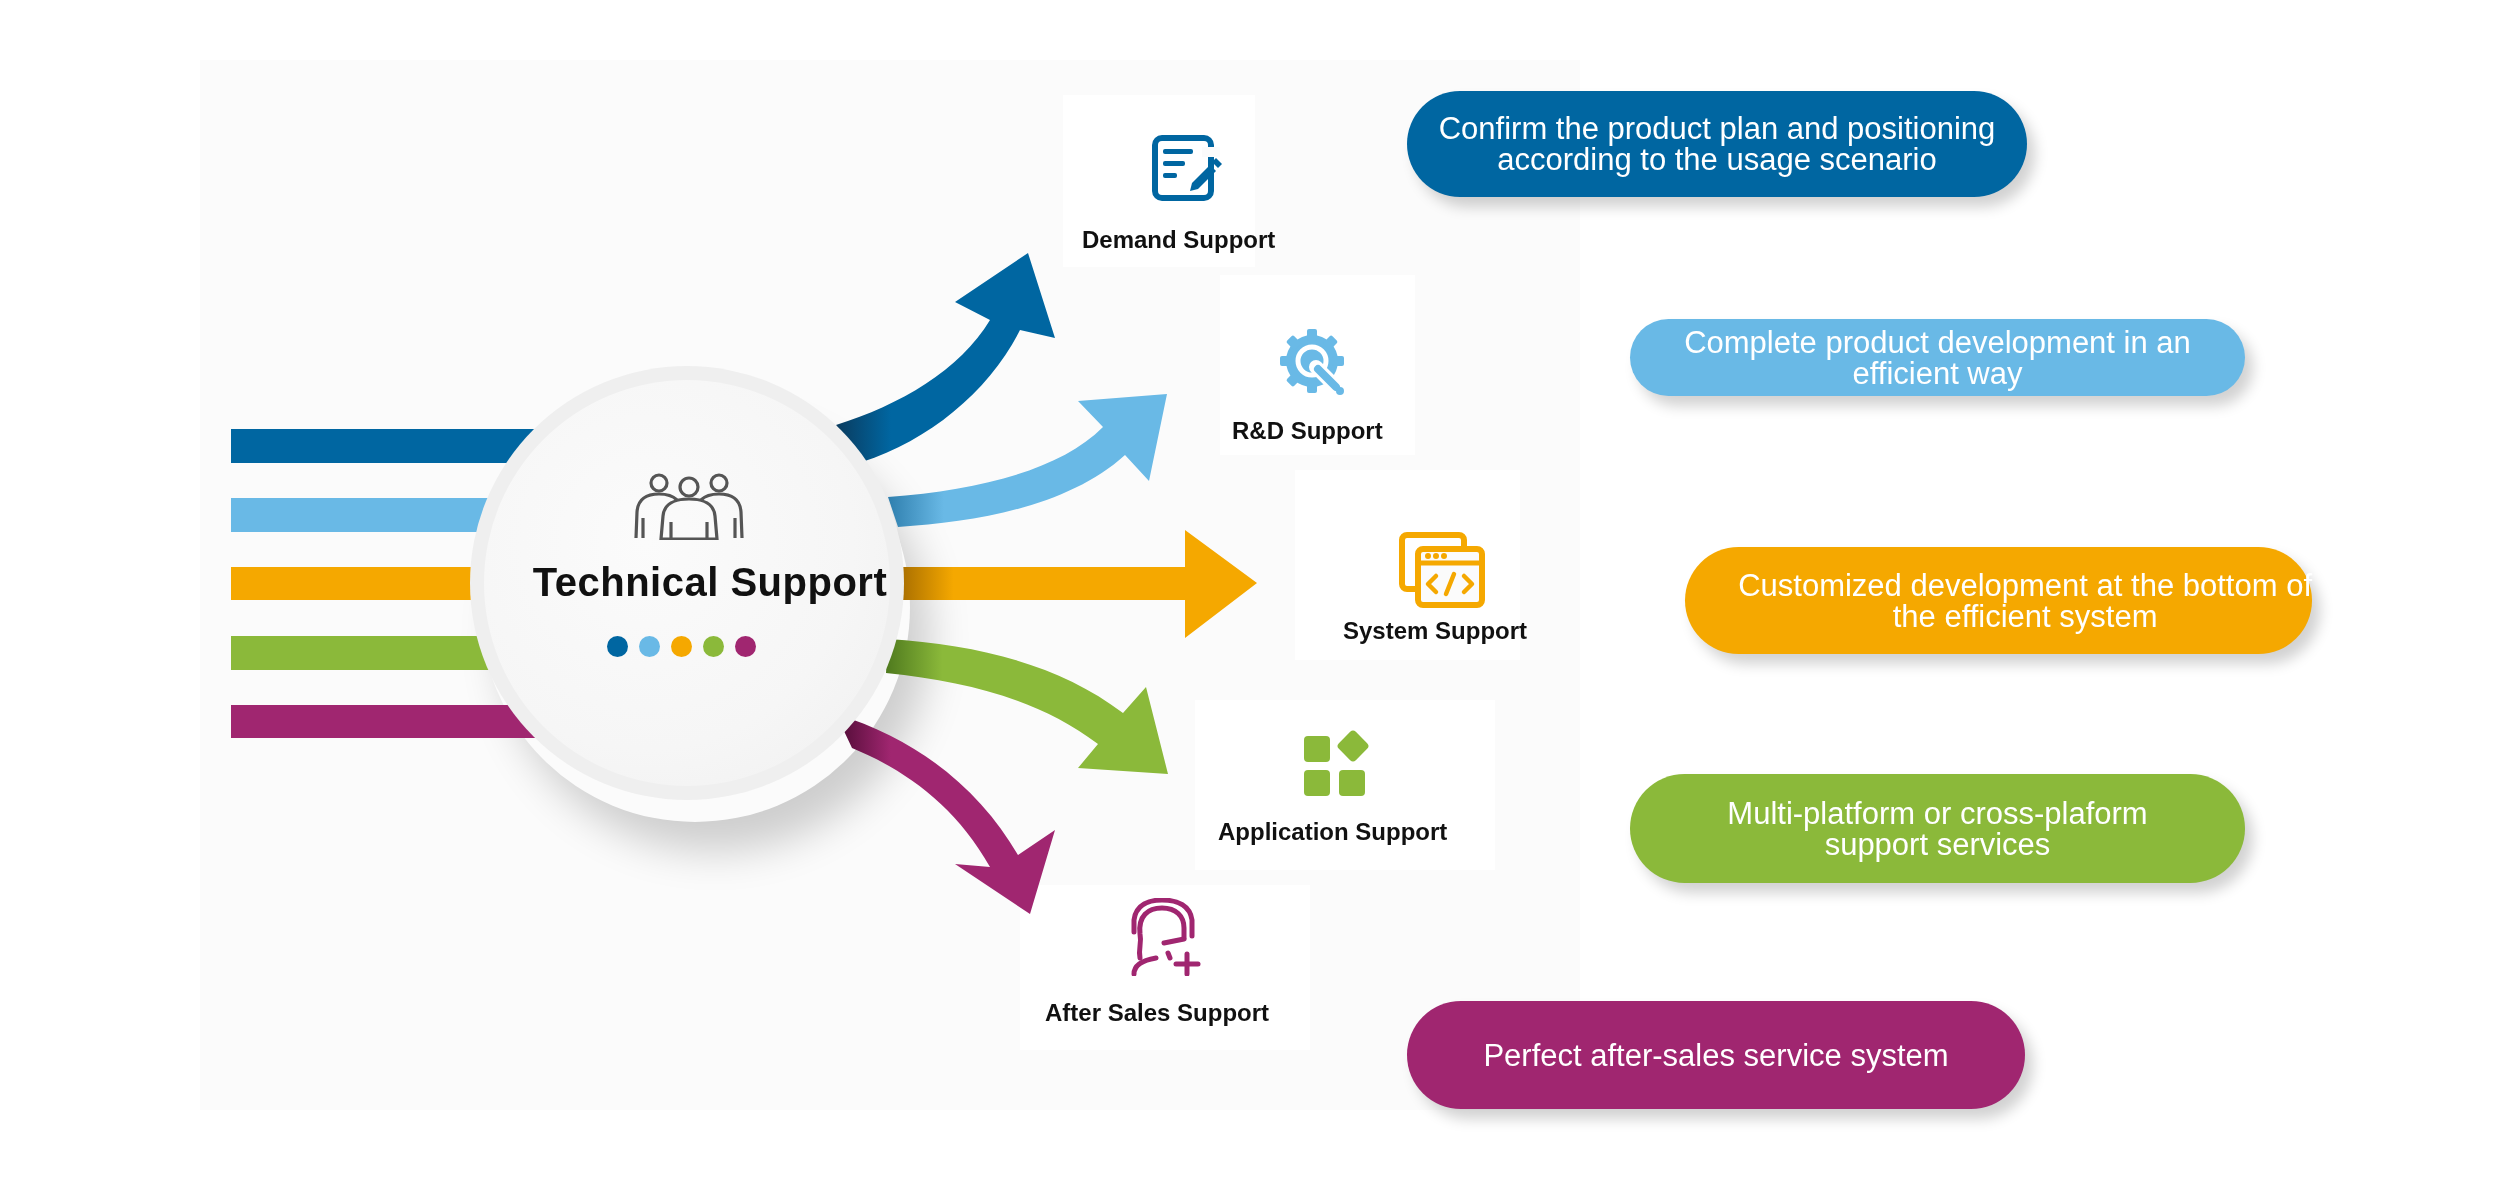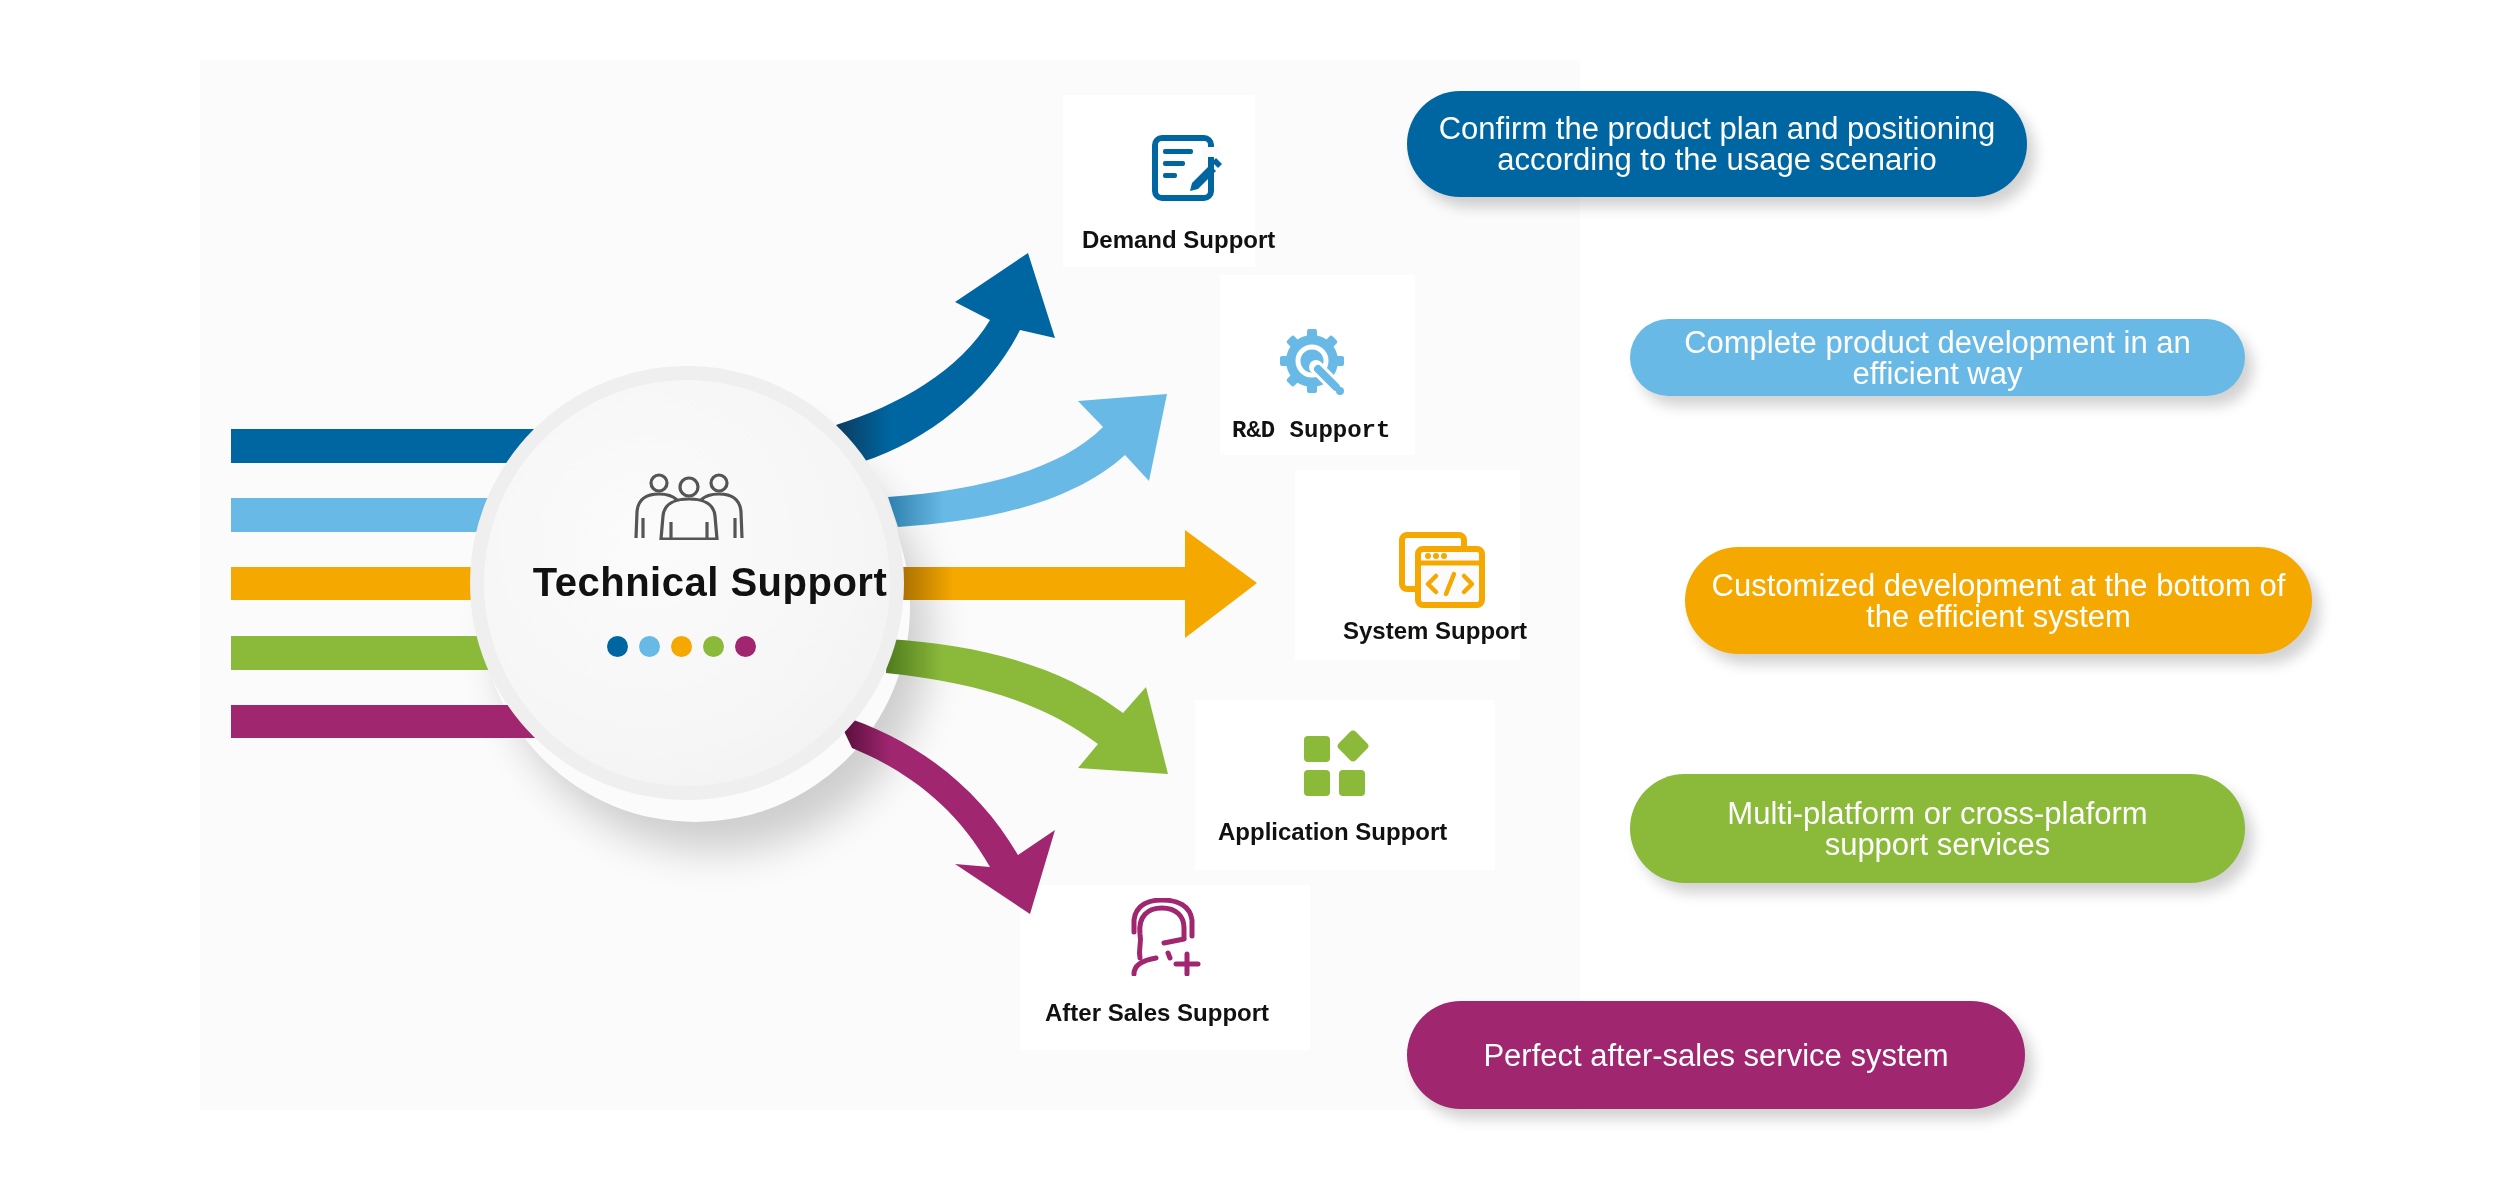--- a/index.html
+++ b/index.html
@@ -158,21 +158,21 @@
     <rect x="29" y="2" width="10" height="12" rx="2" transform="rotate(45 34 34)"></rect>
     <rect x="29" y="2" width="10" height="12" rx="2" transform="rotate(-45 34 34)"></rect>
     <rect x="29" y="54" width="10" height="12" rx="2" transform="rotate(45 34 34)"></rect>
     <rect x="29" y="54" width="10" height="12" rx="2" transform="rotate(-45 34 34)"></rect>
   </g>
   <circle cx="34" cy="34" r="14" fill="none" stroke="#ffffff" stroke-width="5"></circle>
   <path d="M 38 40 L 58 60" stroke="#ffffff" stroke-width="14" stroke-linecap="round"></path>
   <path d="M 40 42 L 58 60" stroke="#69b9e6" stroke-width="8" stroke-linecap="round"></path>
   <circle cx="62" cy="64" r="4" fill="#69b9e6"></circle>
 </svg>
-<div class="node-label" style="left:1232px;top:417px;font-family:Liberation Mono, monospace;">R&amp;D Support</div>
+<div class="node-label" style="left:1232px;top:417px;">R&amp;D Support</div>
 
 <svg class="node-icon" style="left:1398px;top:532px;width:88px;height:76px;" viewBox="0 0 88 76">
   <rect x="4" y="3" width="62" height="54" rx="5" fill="none" stroke="#f5a800" stroke-width="6"></rect>
   <rect x="20" y="17" width="64" height="56" rx="5" fill="#fbfbfb" stroke="#f5a800" stroke-width="6"></rect>
   <line x1="20" y1="31" x2="84" y2="31" stroke="#f5a800" stroke-width="5"></line>
   <circle cx="30" cy="24" r="3" fill="#f5a800"></circle>
   <circle cx="38" cy="24" r="3" fill="#f5a800"></circle>
   <circle cx="46" cy="24" r="3" fill="#f5a800"></circle>
   <path d="M 38 44 L 30 52 L 38 60" fill="none" stroke="#f5a800" stroke-width="4.5" stroke-linecap="round" stroke-linejoin="round"></path>
   <path d="M 66 44 L 74 52 L 66 60" fill="none" stroke="#f5a800" stroke-width="4.5" stroke-linecap="round" stroke-linejoin="round"></path>
@@ -206,21 +206,21 @@
     <div>Confirm the product plan and positioning</div>
     <div>according to the usage scenario</div>
   </div>
 </div>
 <div class="pill" style="left:1630px;top:305px;width:615px;height:77px;background:#69b9e6;">
   <div>
     <div>Complete product development in an</div>
     <div>efficient way</div>
   </div>
 </div>
-<div class="pill" style="left:1685px;top:533px;width:627px;height:107px;background:#f5a800;">
+<div class="pill" style="left:1685px;top:533px;width:627px;height:107px;background:#f5a800;justify-content:flex-end;">
   <div>
     <div>Customized development at the bottom of</div>
     <div>the efficient system</div>
   </div>
 </div>
 <div class="pill" style="left:1630px;top:760px;width:615px;height:109px;background:#8bb93a;">
   <div>
     <div>Multi-platform or cross-plaform</div>
     <div>support services</div>
   </div>

